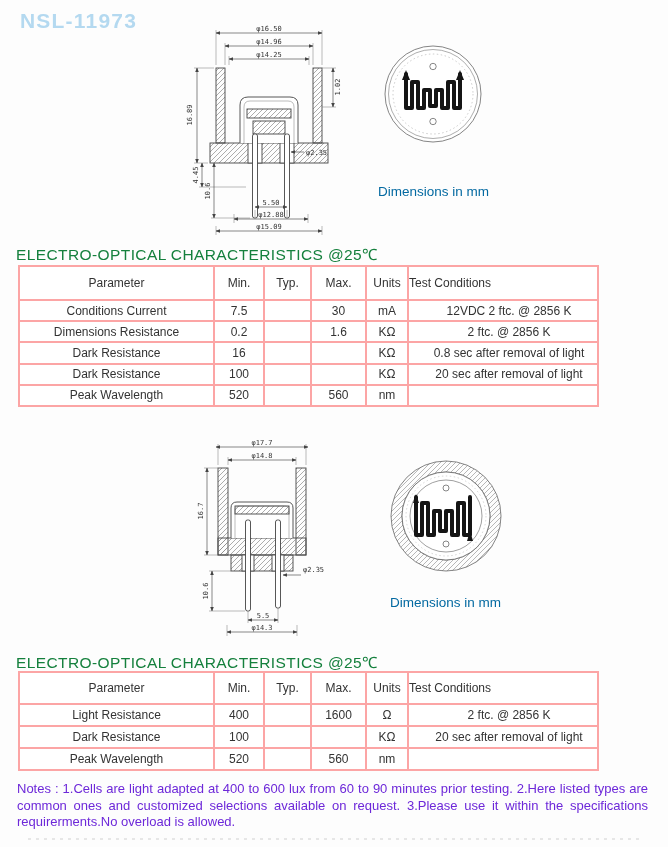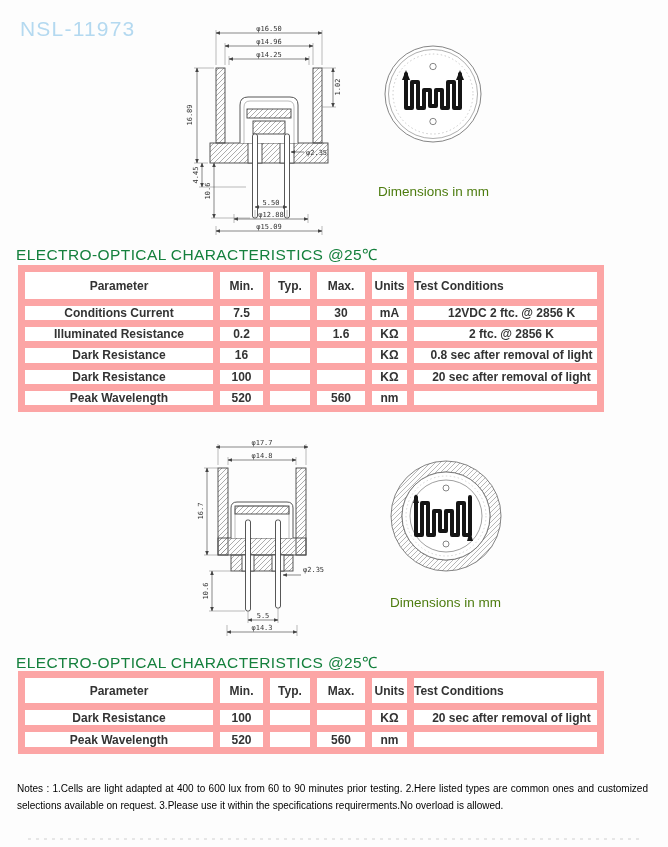--- a/index.html
+++ b/index.html
@@ -2,47 +2,47 @@
 <html><head>
 <meta charset="utf-8">
 <style>
   html,body{margin:0;padding:0;background:#e9e9e9;}
   .page{position:relative;width:668px;height:847px;background:#fdfdfd;overflow:hidden;
         font-family:"Liberation Sans",sans-serif;margin:0 auto;}
   .model-title{position:absolute;font-size:21px;letter-spacing:1.2px;font-weight:400;
                white-space:nowrap;}
   .heading{position:absolute;font-size:15.5px;color:#15803d;letter-spacing:.4px;
            white-space:nowrap;font-weight:400;}
-  .dims-note{position:absolute;font-size:13.5px;color:#4d7c0f;white-space:nowrap;}
+  .dims-note{position:absolute;font-size:13.5px;color:#0369a1;white-space:nowrap;}
   .spec{position:absolute;border-collapse:collapse;table-layout:fixed;width:579px;
         background:#fff;font-size:12px;color:#333;}
-  .spec th,.spec td{border:7px solid #fca5a5;text-align:center;font-weight:700;
+  .spec th,.spec td{border:2px solid #fca5a5;text-align:center;font-weight:400;
         overflow:hidden;white-space:nowrap;padding:0;}
   .spec th.c5,.spec td.c5{text-align:center;padding-left:12px;}
   .spec th.c5{text-align:left;padding-left:0;}
   .t1 thead tr{height:34px}.t1 tbody tr{height:21.2px}
   .t2 thead tr{height:32px}.t2 tbody tr{height:22px}
-  .notes{position:absolute;left:17px;top:781px;width:631px;font-size:10px;
-         line-height:16.5px;color:#000000;text-align:justify;}
+  .notes{position:absolute;left:17px;top:781px;width:631px;font-size:13px;
+         line-height:16.5px;color:#6d28d9;text-align:justify;}
   .artifact{position:absolute;left:28px;top:838px;width:612px;height:2px;opacity:.55;
             background:repeating-linear-gradient(90deg,#d4d4d4 0 3px,transparent 3px 8px);}
   svg{position:absolute;overflow:visible;}
   .dim{stroke:#555;stroke-width:.7;fill:none;}
   .ext{stroke:#777;stroke-width:.5;fill:none;}
   .out{stroke:#444;stroke-width:.9;fill:#fff;}
   .hat{stroke:#444;stroke-width:.9;}
   .dlab{font-family:"DejaVu Sans Mono",monospace;font-size:7px;fill:#333;}
   .serp{stroke:#151515;stroke-width:4;fill:none;stroke-linecap:round;stroke-linejoin:round;}
 </style>
 </head>
 <body>
 
 <div class="page">
 
-  <div class="model-title" style="left: 20px; top: 17px; color: rgb(180, 217, 240);">NSL-11973</div>
+  <div class="model-title" style="left: 20px; top: 9px; color: rgb(180, 217, 240); font-weight: bold;">NSL-11973</div>
 
   <svg style="left:170px;top:17px" width="185" height="218" viewBox="0 0 185 218">
     <defs>
       <pattern id="hA" width="5" height="5" patternUnits="userSpaceOnUse">
         <path d="M0,5 L5,0" stroke="#8a8a8a" stroke-width="0.7"></path>
       </pattern>
       <marker id="arA" viewBox="0 0 10 10" refX="9" refY="5" markerWidth="7" markerHeight="7" orient="auto-start-reverse">
           <path d="M0,1 L10,5 L0,9 z" fill="#444"></path>
         </marker>
     </defs>
@@ -132,21 +132,21 @@
     <tbody>
         <tr>
           <td class="c0">Conditions Current</td>
           <td class="c1">7.5</td>
           <td class="c2"></td>
           <td class="c3">30</td>
           <td class="c4">mA</td>
           <td class="c5">12VDC  2 ftc. @ 2856 K</td>
         </tr>
         <tr>
-          <td class="c0">Illuminated Resistance</td>
+          <td class="c0">Dimensions Resistance</td>
           <td class="c1">0.2</td>
           <td class="c2"></td>
           <td class="c3">1.6</td>
           <td class="c4">KΩ</td>
           <td class="c5">2 ftc. @ 2856 K</td>
         </tr>
         <tr>
           <td class="c0">Dark Resistance</td>
           <td class="c1">16</td>
           <td class="c2"></td>
@@ -254,20 +254,28 @@
           <th class="c0">Parameter</th>
           <th class="c1">Min.</th>
           <th class="c2">Typ.</th>
           <th class="c3">Max.</th>
           <th class="c4">Units</th>
           <th class="c5">Test Conditions</th>
         </tr>
       </thead>
     <tbody>
         <tr>
+          <td class="c0">Light Resistance</td>
+          <td class="c1">400</td>
+          <td class="c2"></td>
+          <td class="c3">1600</td>
+          <td class="c4">Ω</td>
+          <td class="c5">2 ftc. @ 2856 K</td>
+        </tr>
+        <tr>
           <td class="c0">Dark Resistance</td>
           <td class="c1">100</td>
           <td class="c2"></td>
           <td class="c3"></td>
           <td class="c4">KΩ</td>
           <td class="c5">20 sec after removal of light</td>
         </tr>
         <tr>
           <td class="c0">Peak Wavelength</td>
           <td class="c1">520</td>

